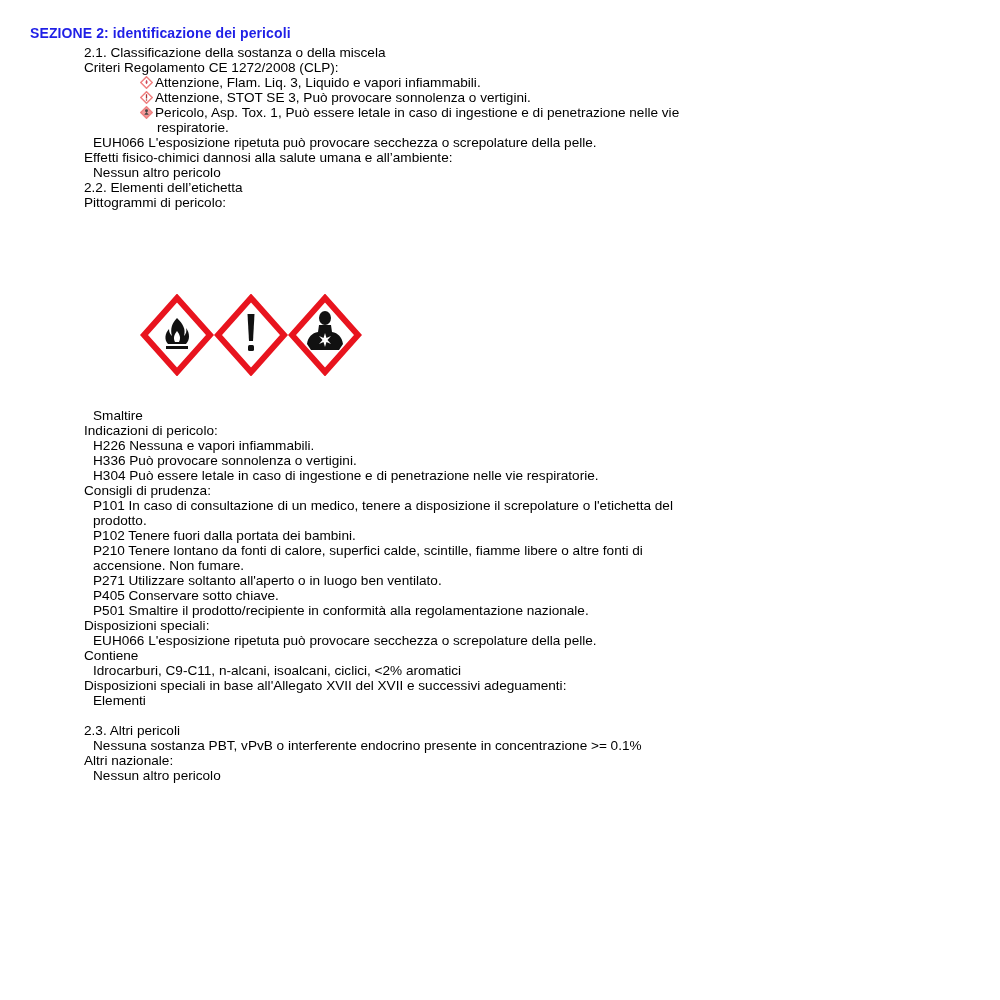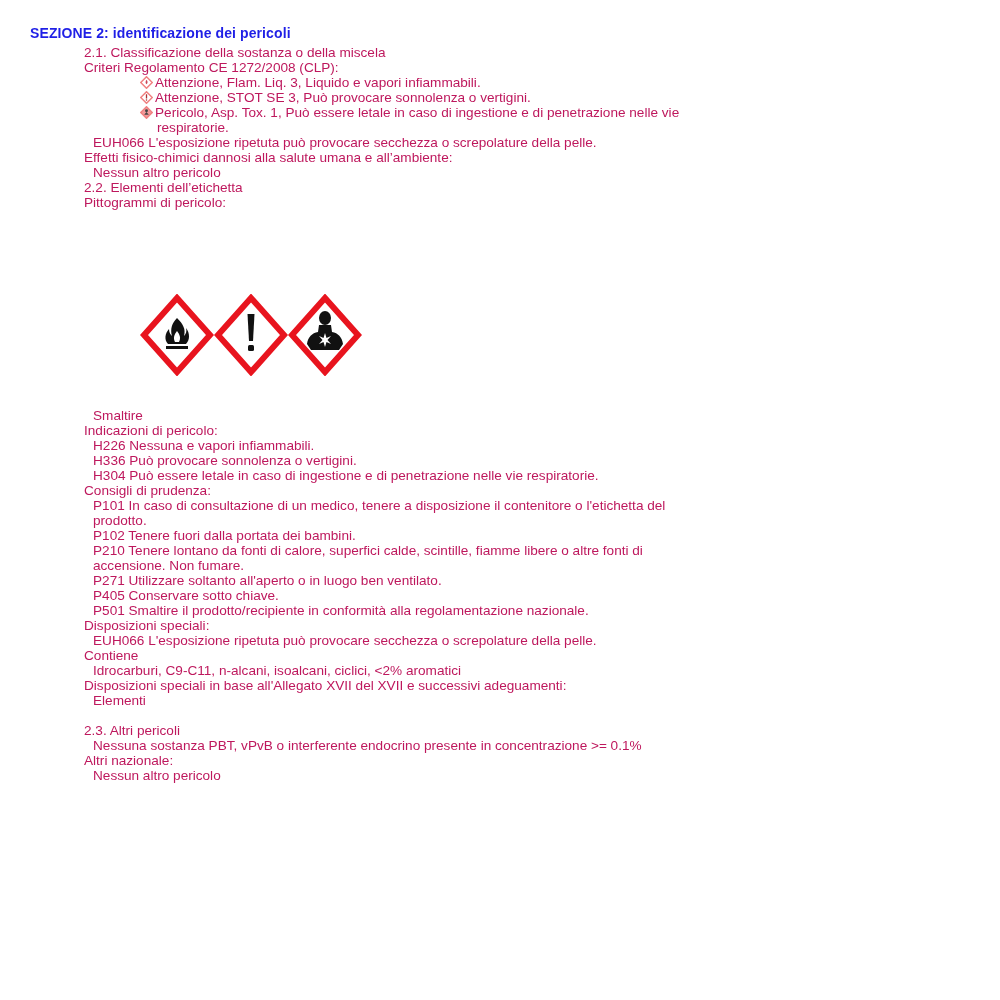--- a/index.html
+++ b/index.html
@@ -1,19 +1,19 @@
 <!DOCTYPE html>
 <html><head>
 <meta charset="utf-8">
 <style>
   html, body { margin: 0; padding: 0; background: #ffffff; }
   body { width: 1000px; height: 1000px; position: relative; overflow: hidden;
          font-family: "Liberation Sans", sans-serif; color: #1a1a1a; }
   .title { position: absolute; left: 30px; top: 25px; font-size: 14px; font-weight: bold; color: #1f1fe6; letter-spacing: 0.1px; }
-  .line { position: absolute; font-size: 13.6px; line-height: 15px; white-space: nowrap; color: #be185d; }
+  .line { position: absolute; font-size: 13.6px; line-height: 15px; white-space: nowrap; color: #000000; }
   .l1 { left: 84px; }
   .l2 { left: 93px; }
   .l3 { left: 140px; }
   .hz-small { display: inline-block; width: 13px; height: 13px; vertical-align: -2px; margin-right: 2px; }
   .pictos { position: absolute; left: 140px; top: 294px; height: 82px; display: flex; }
   .picto { width: 74px; height: 82px; position: relative; }
 </style>
 </head>
 <body>
 
@@ -73,21 +73,21 @@
     </svg>
   </div>
 
   <div class="line l2" style="top:408px">Smaltire</div>
   <div class="line l1" style="top:423px">Indicazioni di pericolo:</div>
   <div class="line l2" style="top:438px">H226 Nessuna e vapori infiammabili.</div>
   <div class="line l2" style="top:453px">H336 Può provocare sonnolenza o vertigini.</div>
   <div class="line l2" style="top:468px">H304 Può essere letale in caso di ingestione e di penetrazione nelle vie respiratorie.</div>
 
   <div class="line l1" style="top:483px">Consigli di prudenza:</div>
-  <div class="line l2" style="top:498px">P101 In caso di consultazione di un medico, tenere a disposizione il contenitore o l'etichetta del</div>
+  <div class="line l2" style="top:498px">P101 In caso di consultazione di un medico, tenere a disposizione il screpolature o l'etichetta del</div>
   <div class="line l2" style="top:513px">prodotto.</div>
   <div class="line l2" style="top:528px">P102 Tenere fuori dalla portata dei bambini.</div>
   <div class="line l2" style="top:543px">P210 Tenere lontano da fonti di calore, superfici calde, scintille, fiamme libere o altre fonti di</div>
   <div class="line l2" style="top:558px">accensione. Non fumare.</div>
   <div class="line l2" style="top:573px">P271 Utilizzare soltanto all'aperto o in luogo ben ventilato.</div>
   <div class="line l2" style="top:588px">P405 Conservare sotto chiave.</div>
   <div class="line l2" style="top:603px">P501 Smaltire il prodotto/recipiente in conformità alla regolamentazione nazionale.</div>
 
   <div class="line l1" style="top:618px">Disposizioni speciali:</div>
   <div class="line l2" style="top:633px">EUH066 L'esposizione ripetuta può provocare secchezza o screpolature della pelle.</div>

